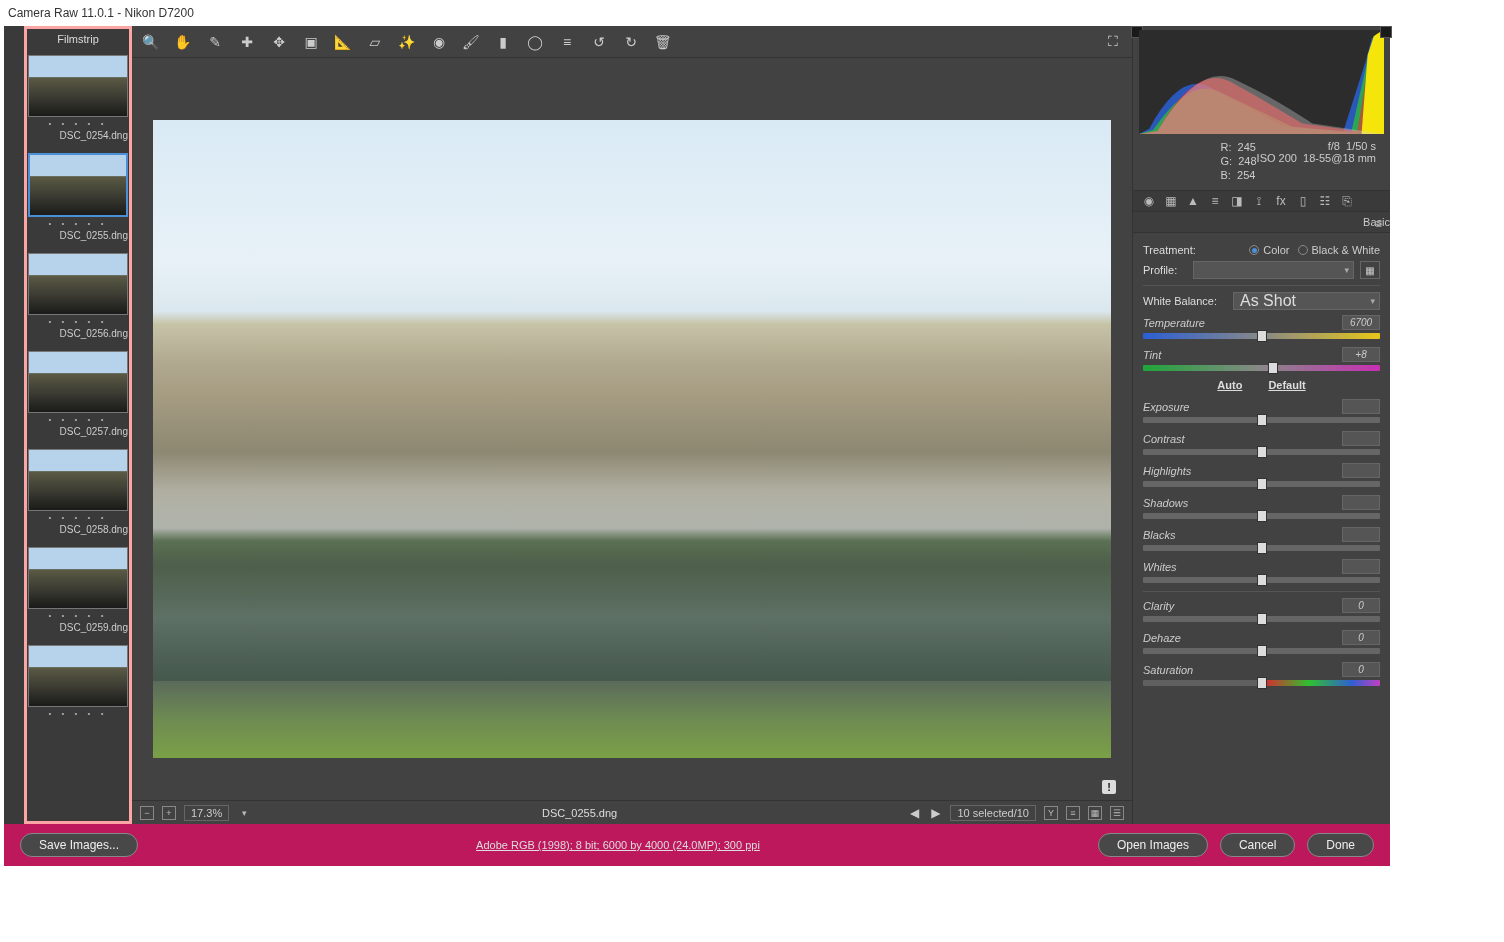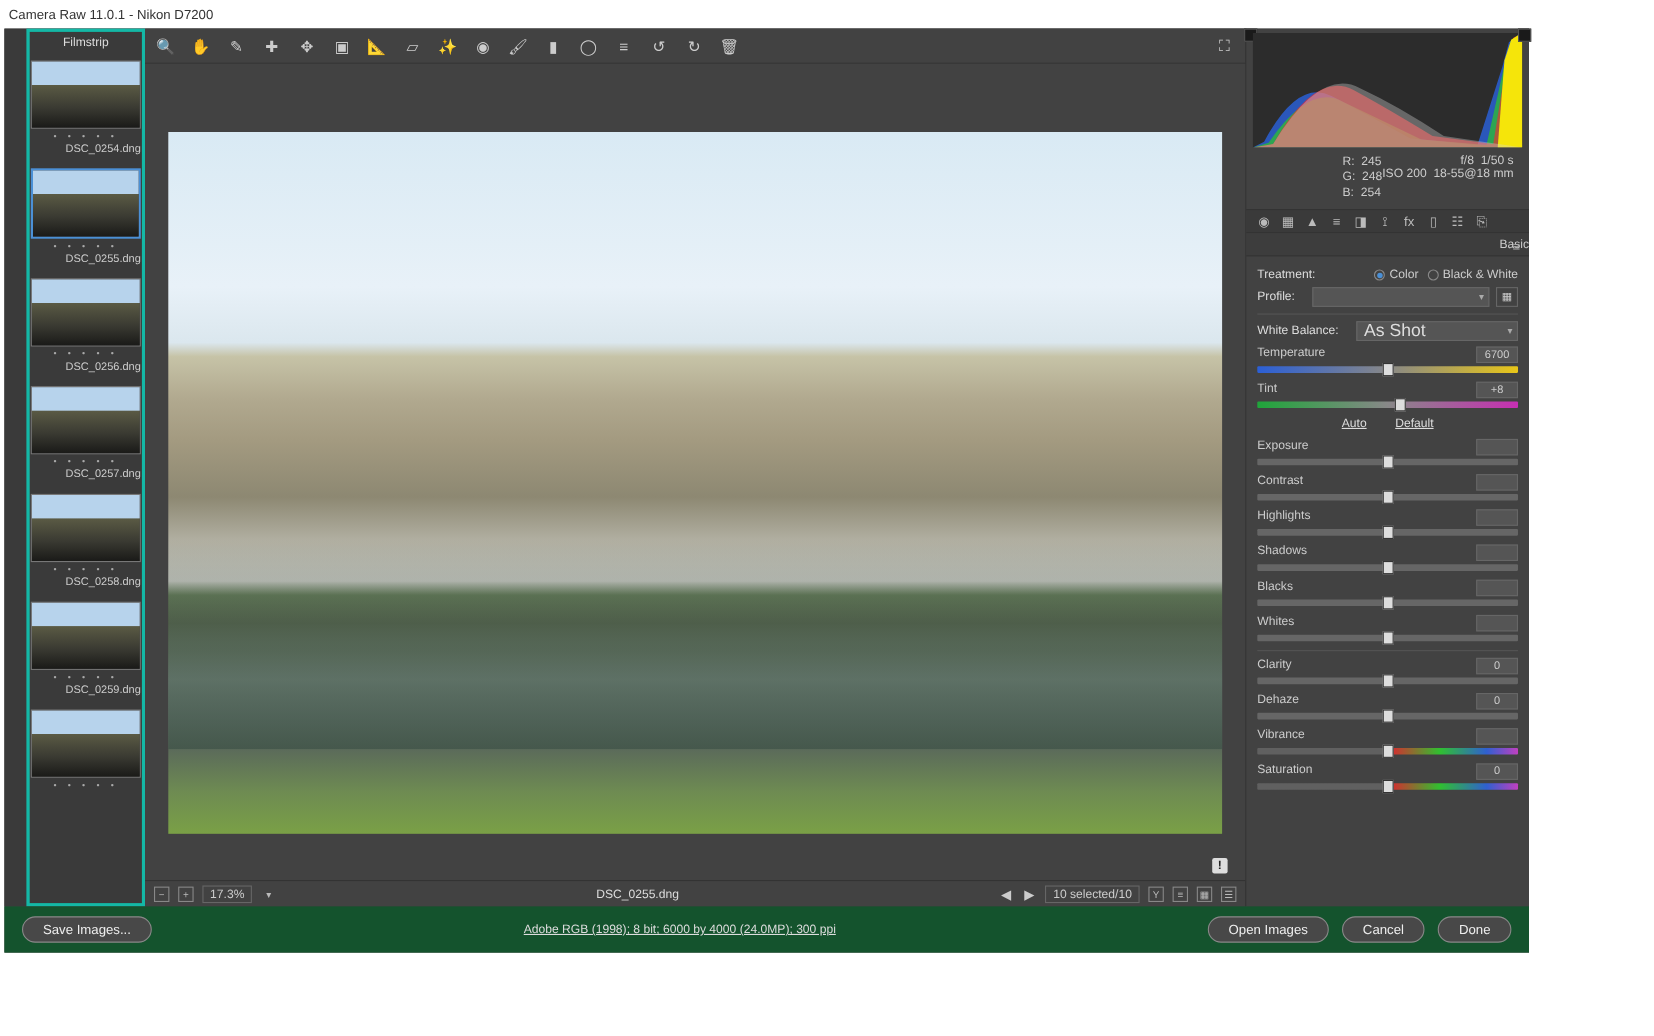--- a/index.html
+++ b/index.html
@@ -1,21 +1,21 @@
 <!DOCTYPE html>
 <html><head>
 <meta charset="utf-8">
 <style>
 * { box-sizing: border-box; margin: 0; padding: 0; font-family: "Segoe UI", Tahoma, sans-serif; }
 body { background: #fff; width: 1504px; height: 942px; overflow: hidden; font-size: 11px; color: #ccc; }
 .titlebar { height: 26px; background: #fff; color: #333; padding: 4px 8px; font-size: 12px; display:flex; align-items:center; }
 .app-window { width: 1386px; height: 840px; margin-left: 4px; background: #424242; display: flex; flex-direction: column; position: relative; }
 .main { flex: 1; display: flex; min-height: 0; }
 .filmstrip-col { width: 128px; background: #3a3a3a; display:flex; flex-direction:column; }
-.filmstrip-highlight { border: 3px solid #14b8a6; flex:1; display:flex; flex-direction:column; align-items:center; padding:2px 15px; overflow:hidden;margin-left:20px; }
+.filmstrip-highlight { border: 3px solid #fca5a5; flex:1; display:flex; flex-direction:column; align-items:center; padding:2px 15px; overflow:hidden;margin-left:20px; }
 .filmstrip-title { font-size:11px; color:#ddd; padding:2px 0 4px; }
 .thumb { width:100px; border:1px solid #777; margin-top:6px; cursor:pointer; }
 .thumb.selected { border:2px solid #4b90d6; }
 .thumb-img { width:100%; height:60px; background:linear-gradient(to bottom,#b7d3ec 0%,#b7d3ec 35%,#5a5a44 36%,#3a3a32 70%,#1a1a18 100%); }
 .thumb-dots { text-align:center; color:#aaa; letter-spacing:4px; font-size:8px; padding:2px 0 0; }
 .thumb-name { text-align:right; font-size:10px; color:#ccc; padding:2px 0 6px; }
 .center-col { flex:1; display:flex; flex-direction:column; background:#424242; }
 .toolbar { height:32px; background:#424242; display:flex; align-items:center; gap:14px; padding:0 10px; border-bottom:1px solid #333; }
 .tool-btn { width:18px; height:18px; display:flex; align-items:center; justify-content:center; color:#ccc; cursor:pointer; font-size:14px; }
 .tool-spacer { flex:1; }
@@ -45,31 +45,31 @@
 .panel-menu { position:absolute; right:8px; top:5px; font-size:12px; color:#aaa; cursor:pointer;}
 .panel-body { padding:6px 10px 10px; overflow-y:auto; }
 .row { display:flex; align-items:center; margin:5px 0; }
 .row-label { width:90px; font-size:11px; color:#ddd;}
 .radio { width:10px; height:10px; border:1px solid #888; border-radius:50%; margin-right:4px; display:inline-flex; align-items:center; justify-content:center;}
 .radio.checked::after { content:""; width:5px; height:5px; background:#4b90d6; border-radius:50%;}
 .select { flex:1; height:18px; background:#555; border:1px solid #666; font-size:16px; color:#ddd; padding:0 14px 0 6px; position:relative; display:flex; align-items:center; cursor:pointer;}
 .select::after { content:"▾"; position:absolute; right:4px; font-size:9px; color:#aaa;}
 .grid-btn { width:20px; height:18px; border:1px solid #666; margin-left:6px; display:flex; align-items:center; justify-content:center; font-size:10px; color:#ccc; cursor:pointer;}
 .slider-row { margin:3px 0 8px; }
-.slider-head { display:flex; justify-content:space-between; align-items:flex-start; font-size:11px; }
+.slider-head { display:flex; justify-content:space-between; align-items:center; font-size:11px;font-style:italic; }
 .slider-val { width:38px; height:15px; background:#555; border:1px solid #666; text-align:center; font-size:10px; line-height:13px;}
 .slider-track { height:6px; background:#666; margin-top:3px; position:relative; border-radius:1px;}
 .slider-track.temp { background:linear-gradient(to right,#2b5fd6,#888,#e8c618);}
 .slider-track.tint { background:linear-gradient(to right,#1fa53a,#888,#c72fb3);}
 .slider-track.vib { background:linear-gradient(to right,#606060 0%,#606060 48%,#d03030 52%,#30c030 70%,#3060d0 88%,#c040c0 100%);}
 .slider-thumb { position:absolute; top:-3px; width:10px; height:12px; background:#ddd; border:1px solid #333; transform:translateX(-5px); cursor:pointer;}
-.auto-row { display:flex; justify-content:center; gap:26px; margin:8px 0; }
+.auto-row { display:flex; justify-content:center; gap:26px; margin:8px 0;font-weight:bold; }
 .auto-link { text-decoration:underline; font-size:11px; color:#ddd; cursor:pointer;}
 .sep { height:1px; background:#555; margin:6px 0; }
-.footer { height:42px; background:#14532d; display:flex; align-items:center; padding:0 16px; gap:12px; }
+.footer { height:42px; background:#be185d; display:flex; align-items:center; padding:0 16px; gap:12px; }
 .btn { height:24px; padding:0 18px; border:1px solid #888; border-radius:12px; background:#484848; color:#eee; font-size:12px; display:flex; align-items:center; cursor:pointer;}
 .footer-spacer { flex:1; }
 .footer-info { font-size:11px; color:#ddd; text-decoration:underline; }
 </style>
 </head>
 <body>
 
 <div class="titlebar">
   <span>Camera Raw 11.0.1  -  Nikon D7200</span>
 </div>
@@ -331,29 +331,20 @@
               <div class="slider-head">
                 <span>Dehaze</span>
                 <span class="slider-val">0</span>
               </div>
               <div class="slider-track ">
                 <div class="slider-thumb" style="left:50%"></div>
               </div>
             </div>
             <div class="slider-row">
               <div class="slider-head">
-                <span>Vibrance</span>
-                <span class="slider-val"></span>
-              </div>
-              <div class="slider-track vib">
-                <div class="slider-thumb" style="left:50%"></div>
-              </div>
-            </div>
-            <div class="slider-row">
-              <div class="slider-head">
                 <span>Saturation</span>
                 <span class="slider-val">0</span>
               </div>
               <div class="slider-track vib">
                 <div class="slider-thumb" style="left:50%"></div>
               </div>
             </div>
           </div>
       </div>
     </div>

